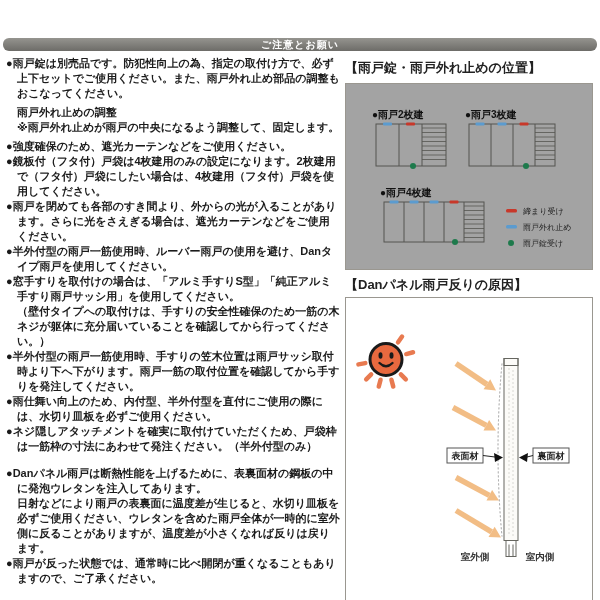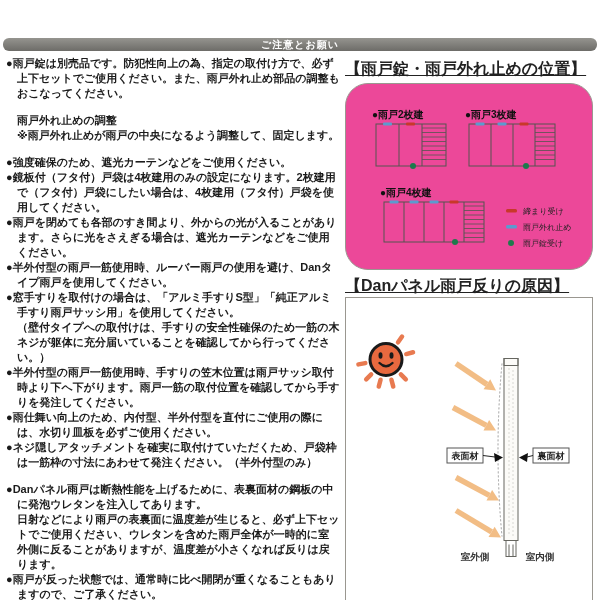--- a/index.html
+++ b/index.html
@@ -15,26 +15,25 @@
     letter-spacing:1px;
     border-radius:6px;
   }
   .notes{
     position:absolute;left:6px;top:56px;width:334px;
     font-size:11px;line-height:15px;font-weight:bold;color:#1b1b1b;
     word-break:break-all;
   }
   .n{padding-left:11px;text-indent:-11px;margin:0;}
   .n.nob{text-indent:0;}
-  .n.g8{margin-top:12px;}
+  .n.g8{margin-top:4px;}
   .n.g12{margin-top:12px;}
   .section-title{
-    position:absolute;left:345px;font-size:16px;font-weight:bold;color:#222;
+    position:absolute;left:345px;font-size:13px;font-weight:bold;color:#222;
     white-space:nowrap;
-    text-decoration:underline;
   }
   #pos-title{top:59px;}
   #warp-title{top:276px;}
   .box{
     position:absolute;left:345px;width:248px;border:1px solid #9a9790;
     box-sizing:border-box;
   }
   #position-box{top:83px;height:187px;}
   #warp-box{top:297px;height:307px;background:#fff;}
   .box svg{display:block;width:100%;height:100%;}
@@ -53,27 +52,27 @@
     <p class="n g8">●強度確保のため、遮光カーテンなどをご使用ください。</p>
     <p class="n">●鏡板付（フタ付）戸袋は4枚建用のみの設定になります。2枚建用で（フタ付）戸袋にしたい場合は、4枚建用（フタ付）戸袋を使用してください。</p>
     <p class="n">●雨戸を閉めても各部のすき間より、外からの光が入ることがあります。さらに光をさえぎる場合は、遮光カーテンなどをご使用ください。</p>
     <p class="n">●半外付型の雨戸一筋使用時、ルーバー雨戸の使用を避け、Danタイプ雨戸を使用してください。</p>
     <p class="n">●窓手すりを取付けの場合は、「アルミ手すりS型」「純正アルミ手すり雨戸サッシ用」を使用してください。</p>
     <p class="n nob">（壁付タイプへの取付けは、手すりの安全性確保のため一筋の木ネジが躯体に充分届いていることを確認してから行ってください。）</p>
     <p class="n">●半外付型の雨戸一筋使用時、手すりの笠木位置は雨戸サッシ取付時より下へ下がります。雨戸一筋の取付位置を確認してから手すりを発注してください。</p>
     <p class="n">●雨仕舞い向上のため、内付型、半外付型を直付にご使用の際には、水切り皿板を必ずご使用ください。</p>
     <p class="n">●ネジ隠しアタッチメントを確実に取付けていただくため、戸袋枠は一筋枠の寸法にあわせて発注ください。（半外付型のみ）</p>
     <p class="n g12">●Danパネル雨戸は断熱性能を上げるために、表裏面材の鋼板の中に発泡ウレタンを注入してあります。</p>
-    <p class="n nob">日射などにより雨戸の表裏面に温度差が生じると、必ず上下セットでご使用ください、ウレタンを含めた雨戸全体が一時的に室外側に反ることがありますが、温度差が小さくなれば反りは戻ります。</p>
+    <p class="n nob">日射などにより雨戸の表裏面に温度差が生じると、水切り皿板を必ずご使用ください、ウレタンを含めた雨戸全体が一時的に室外側に反ることがありますが、温度差が小さくなれば反りは戻ります。</p>
     <p class="n">●雨戸が反った状態では、通常時に比べ開閉が重くなることもありますので、ご了承ください。</p>
   </div>
 
 <div class="section-title" id="pos-title">【雨戸錠・雨戸外れ止めの位置】</div>
 
-<div class="box" id="position-box" style="background: #ec4899; border-radius: 23px;">
+<div class="box" id="position-box" style="background: #a3a3a3;">
   <svg id="pos-svg" viewBox="0 0 246 185">
       <g>
         <text x="26" y="34" font-size="10" font-weight="bold" fill="#111">●雨戸2枚建</text>
         <rect x="30" y="40" width="70" height="42" fill="none" stroke="#555550" stroke-width="1"></rect>
         <line x1="53" y1="40" x2="53" y2="82" stroke="#555550" stroke-width="1"></line>
         <line x1="76" y1="40" x2="76" y2="82" stroke="#555550" stroke-width="1"></line>
         <line x1="76" y1="44" x2="100" y2="44" stroke="#555550" stroke-width="0.8"></line>
         <line x1="76" y1="48.5" x2="100" y2="48.5" stroke="#555550" stroke-width="0.8"></line>
         <line x1="76" y1="53" x2="100" y2="53" stroke="#555550" stroke-width="0.8"></line>
         <line x1="76" y1="57.5" x2="100" y2="57.5" stroke="#555550" stroke-width="0.8"></line>

